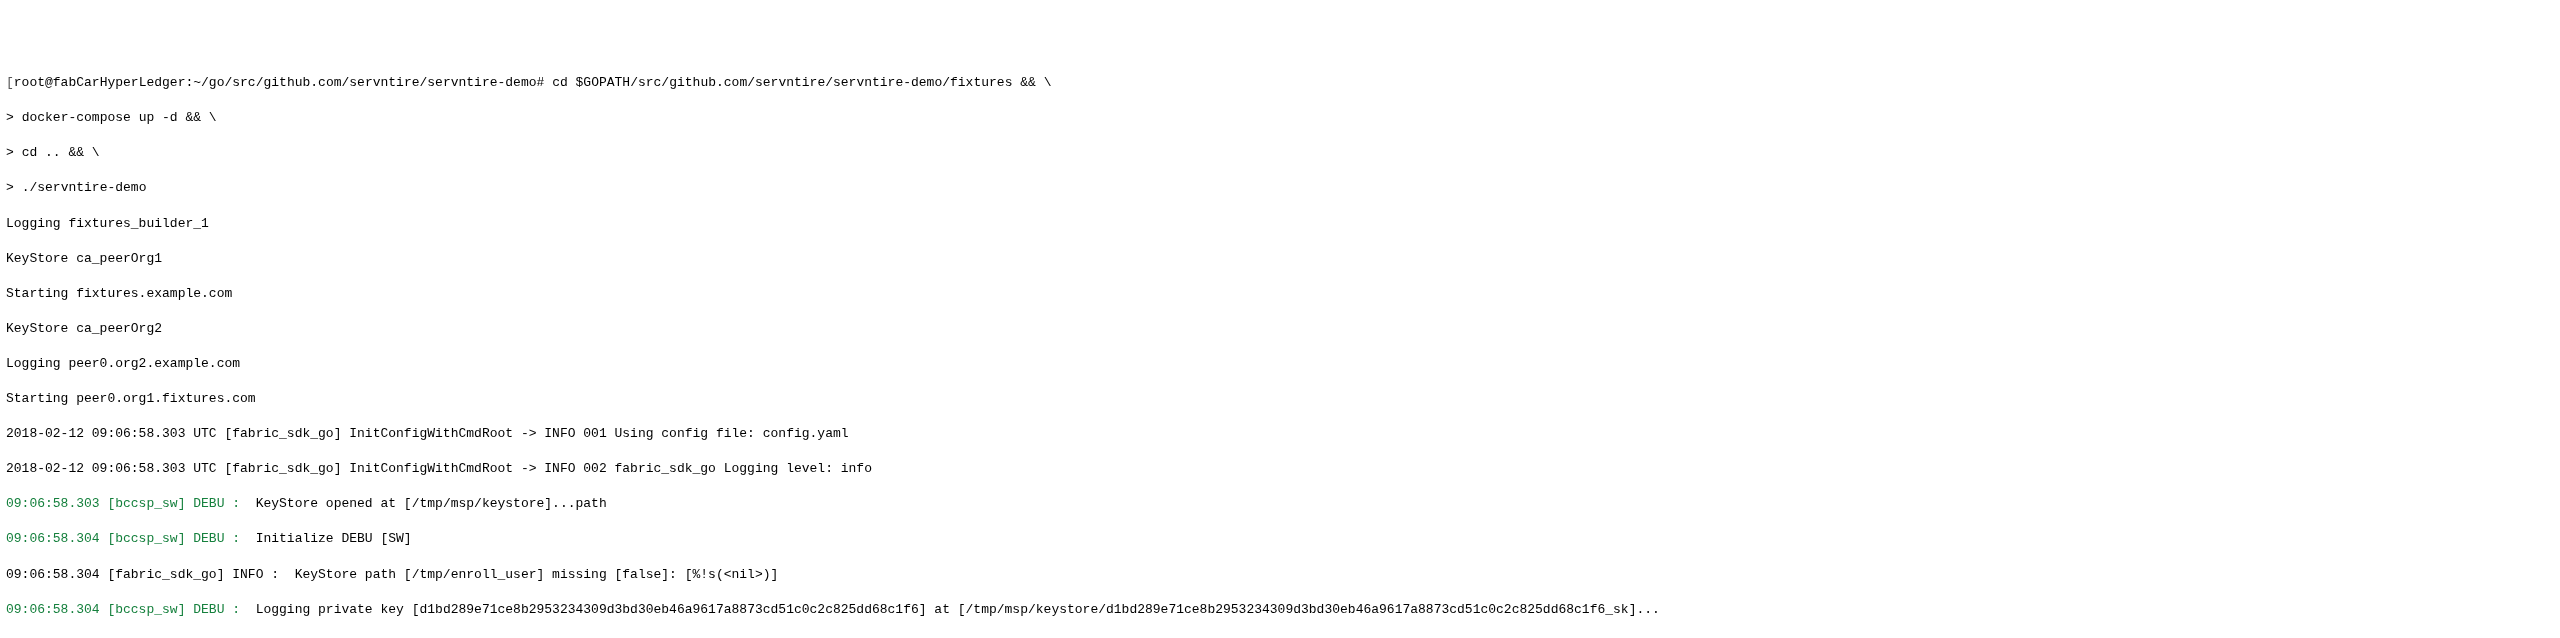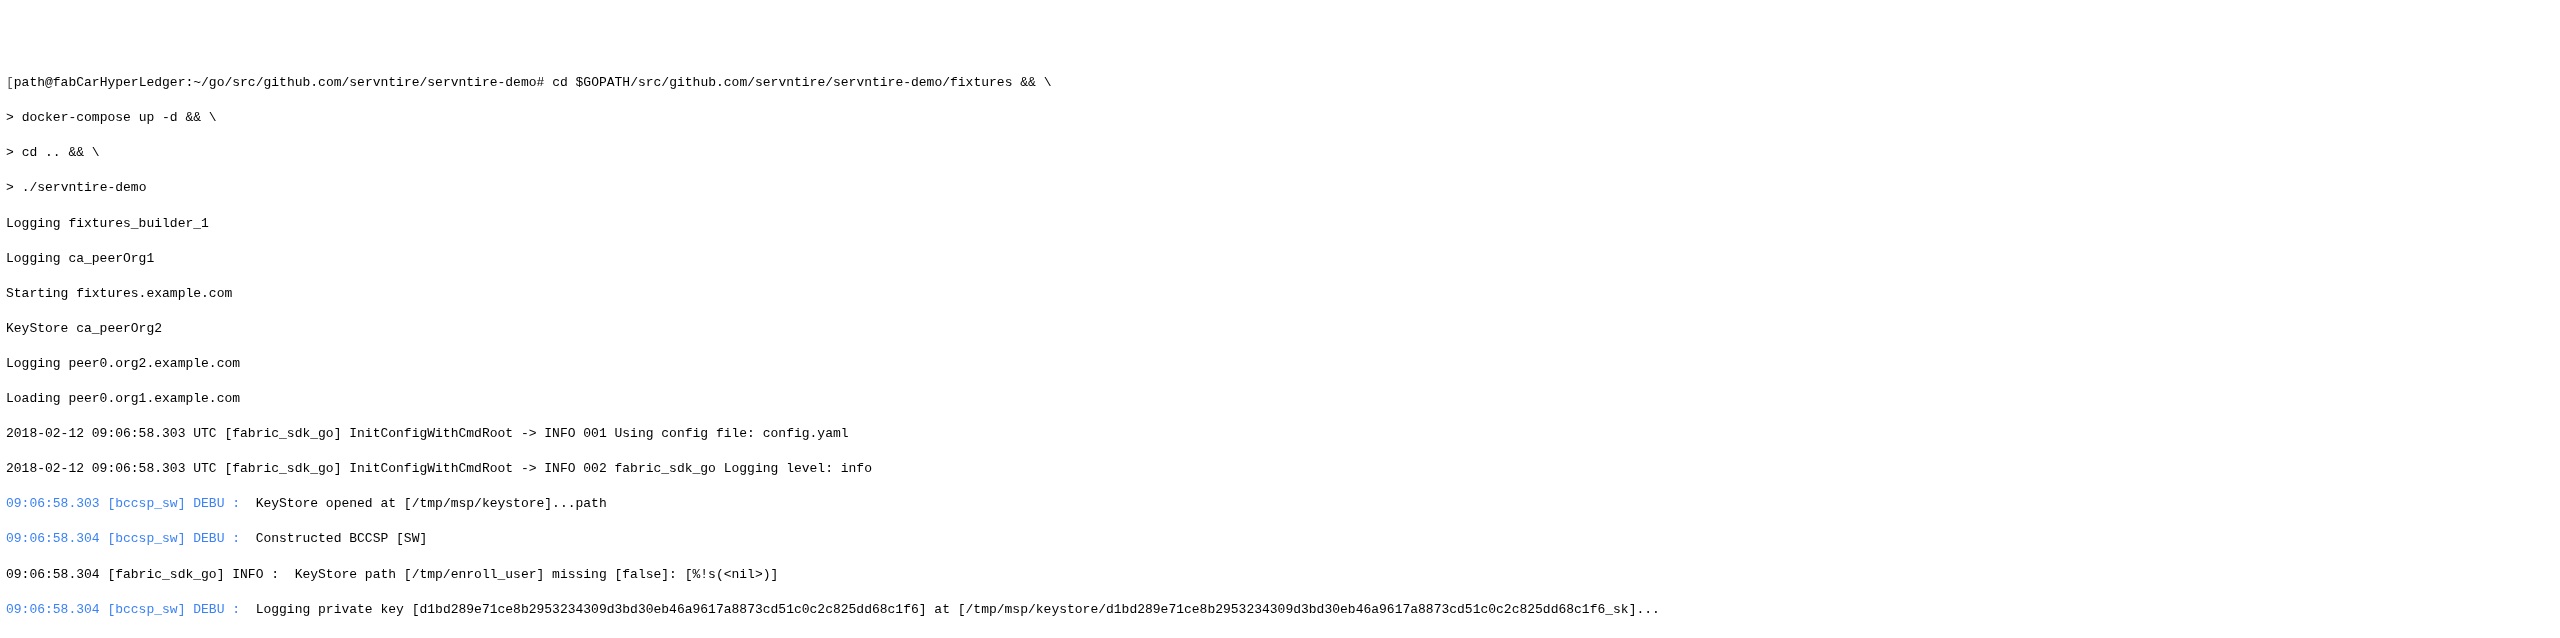--- a/index.html
+++ b/index.html
@@ -15,46 +15,46 @@
       padding: 4px 6px;
       white-space: pre;
       line-height: 1.35;
       overflow-wrap: break-word;
     }
     .line {
       white-space: pre-wrap;
       word-break: break-all;
     }
     .teal {
-      color: #3b82f6;
+      color: #15803d;
       margin-top: 22px;
     }
     .prompt-bracket {
       color: #555;
     }
   </style>
 </head>
 <body>
 
 
 
-<div class="line"><span class="prompt-bracket">[</span><span>path@fabCarHyperLedger</span>:<span>~/go/src/github.com/servntire/servntire-demo</span><span>#</span> <span>cd $GOPATH/src/github.com/servntire/servntire-demo/fixtures &amp;&amp; \</span></div>
+<div class="line"><span class="prompt-bracket">[</span><span>root@fabCarHyperLedger</span>:<span>~/go/src/github.com/servntire/servntire-demo</span><span>#</span> <span>cd $GOPATH/src/github.com/servntire/servntire-demo/fixtures &amp;&amp; \</span></div>
 <div class="line"><span>&gt;</span> <span>docker-compose up -d &amp;&amp; \</span></div>
 <div class="line"><span>&gt;</span> <span>cd .. &amp;&amp; \</span></div>
 <div class="line"><span>&gt;</span> <span>./servntire-demo</span></div>
 <div class="line">Logging fixtures_builder_1</div>
-<div class="line">Logging ca_peerOrg1</div>
+<div class="line">KeyStore ca_peerOrg1</div>
 <div class="line">Starting fixtures.example.com</div>
 <div class="line">KeyStore ca_peerOrg2</div>
 <div class="line">Logging peer0.org2.example.com</div>
-<div class="line">Loading peer0.org1.example.com</div>
+<div class="line">Starting peer0.org1.fixtures.com</div>
 <div class="line">2018-02-12 09:06:58.303 UTC [fabric_sdk_go] InitConfigWithCmdRoot -&gt; INFO 001 Using config file: config.yaml</div>
 <div class="line">2018-02-12 09:06:58.303 UTC [fabric_sdk_go] InitConfigWithCmdRoot -&gt; INFO 002 fabric_sdk_go Logging level: info</div>
 <div class="line"><span class="teal">09:06:58.303 [bccsp_sw] DEBU :</span><span>  KeyStore opened at [/tmp/msp/keystore]...path</span></div>
-<div class="line"><span class="teal">09:06:58.304 [bccsp_sw] DEBU :</span><span>  Constructed BCCSP [SW]</span></div>
+<div class="line"><span class="teal">09:06:58.304 [bccsp_sw] DEBU :</span><span>  Initialize DEBU [SW]</span></div>
 <div class="line">09:06:58.304 [fabric_sdk_go] INFO :  KeyStore path [/tmp/enroll_user] missing [false]: [%!s(&lt;nil&gt;)]</div>
 <div class="line"><span class="teal">09:06:58.304 [bccsp_sw] DEBU :</span><span>  Logging private key [d1bd289e71ce8b2953234309d3bd30eb46a9617a8873cd51c0c2c825dd68c1f6] at [/tmp/msp/keystore/d1bd289e71ce8b2953234309d3bd30eb46a9617a8873cd51c0c2c825dd68c1f6_sk]...</span></div>
 <div class="line">09:06:58.323 [fabric_sdk_go] INFO :  Constructed channel instance: &amp;{mychannel true map[] 200 map[] 0xc4201ca320 &lt;nil&gt; 0xc4201c9b20 []}</div>
 
 
 
 
 
 
 

